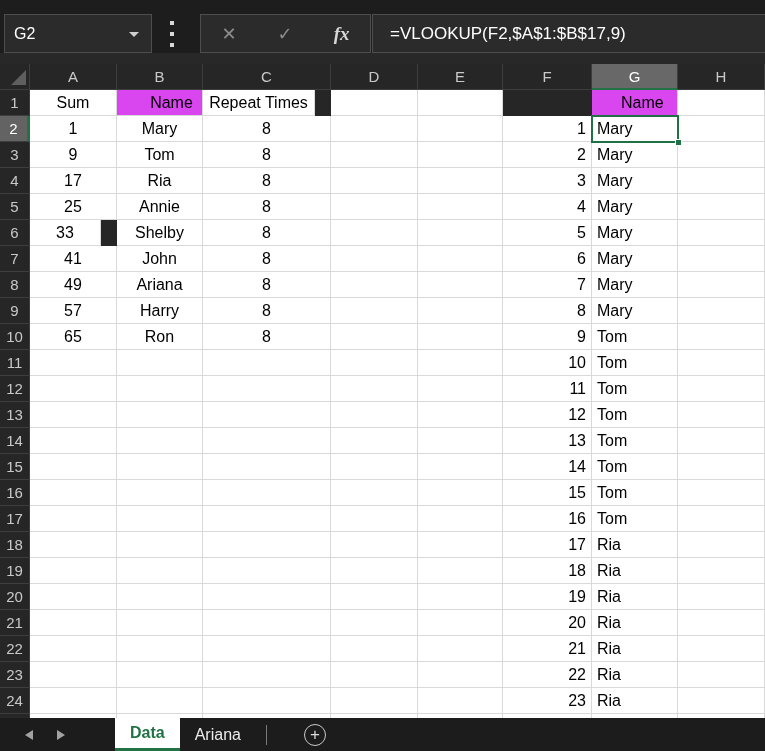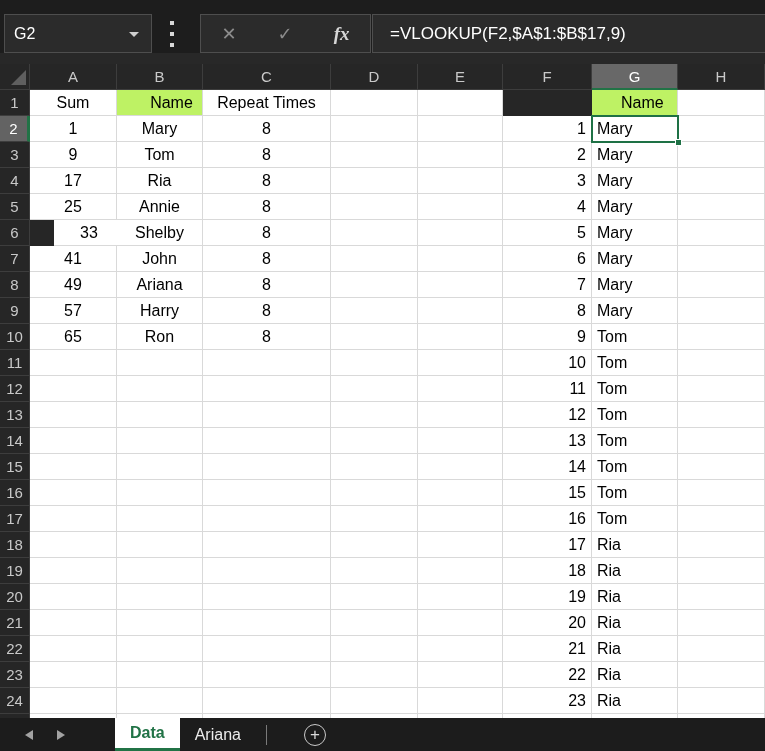--- a/index.html
+++ b/index.html
@@ -91,21 +91,21 @@
     background: #636363; color: #ffffff;
     border-right: 3px solid #217346;
   }
   .cell {
     position: absolute; height: 26px;
     background: #ffffff; color: #000000; font-size: 16px;
     line-height: 25px;
     border-right: 1px solid #d9d9d9; border-bottom: 1px solid #d9d9d9;
     padding: 0 5px; white-space: nowrap; overflow: visible;
   }
-  .cell.yellow { background: #bef264; padding-left: 29px; }
+  .cell.yellow { background: #d946ef; padding-left: 29px; }
   .cell.al-c { text-align: center; }
   .cell.al-r { text-align: right; }
   .cell.al-l { text-align: left; }
   .selbox {
     position: absolute; border: 2px solid #1e7145; background: transparent;
   }
   .selbox .handle {
     position: absolute; right: -5px; bottom: -5px;
     width: 7px; height: 7px; background: #1e7145; border: 1px solid #ffffff;
   }
@@ -208,21 +208,21 @@
     <div class="rowhead" style="top: 468px;">18</div>
     <div class="rowhead" style="top: 494px;">19</div>
     <div class="rowhead" style="top: 520px;">20</div>
     <div class="rowhead" style="top: 546px;">21</div>
     <div class="rowhead" style="top: 572px;">22</div>
     <div class="rowhead" style="top: 598px;">23</div>
     <div class="rowhead" style="top: 624px;">24</div>
     <div class="rowhead" style="top: 650px;">25</div>
     <div class="cell al-c" style="left: 30px; top: 26px; width: 87px;">Sum</div>
     <div class="cell al-c yellow" style="left: 117px; top: 26px; width: 86px;">Name</div>
-    <div class="cell al-c" style="left: 203px; top: 26px; width: 128px;">Repeat Times</div>
+    <div class="cell al-c" style="left: 203px; top: 26px; width: 112px;">Repeat Times</div>
     <div class="cell al-l" style="left: 331px; top: 26px; width: 87px;"></div>
     <div class="cell al-l" style="left: 418px; top: 26px; width: 85px;"></div>
     <div class="cell al-l yellow" style="left: 592px; top: 26px; width: 86px;">Name</div>
     <div class="cell al-l" style="left: 678px; top: 26px; width: 87px;"></div>
     <div class="cell al-c" style="left: 30px; top: 52px; width: 87px;">1</div>
     <div class="cell al-c" style="left: 117px; top: 52px; width: 86px;">Mary</div>
     <div class="cell al-c" style="left: 203px; top: 52px; width: 128px;">8</div>
     <div class="cell al-l" style="left: 331px; top: 52px; width: 87px;"></div>
     <div class="cell al-l" style="left: 418px; top: 52px; width: 85px;"></div>
     <div class="cell al-r" style="left: 503px; top: 52px; width: 89px;">1</div>
@@ -245,21 +245,21 @@
     <div class="cell al-l" style="left: 592px; top: 104px; width: 86px;">Mary</div>
     <div class="cell al-l" style="left: 678px; top: 104px; width: 87px;"></div>
     <div class="cell al-c" style="left: 30px; top: 130px; width: 87px;">25</div>
     <div class="cell al-c" style="left: 117px; top: 130px; width: 86px;">Annie</div>
     <div class="cell al-c" style="left: 203px; top: 130px; width: 128px;">8</div>
     <div class="cell al-l" style="left: 331px; top: 130px; width: 87px;"></div>
     <div class="cell al-l" style="left: 418px; top: 130px; width: 85px;"></div>
     <div class="cell al-r" style="left: 503px; top: 130px; width: 89px;">4</div>
     <div class="cell al-l" style="left: 592px; top: 130px; width: 86px;">Mary</div>
     <div class="cell al-l" style="left: 678px; top: 130px; width: 87px;"></div>
-    <div class="cell al-c" style="left: 30px; top: 156px; width: 71px; margin-left: 24px;">33</div>
+    <div class="cell al-c" style="left: 30px; top: 156px; width: 71px;">33</div>
     <div class="cell al-c" style="left: 117px; top: 156px; width: 86px;">Shelby</div>
     <div class="cell al-c" style="left: 203px; top: 156px; width: 128px;">8</div>
     <div class="cell al-l" style="left: 331px; top: 156px; width: 87px;"></div>
     <div class="cell al-l" style="left: 418px; top: 156px; width: 85px;"></div>
     <div class="cell al-r" style="left: 503px; top: 156px; width: 89px;">5</div>
     <div class="cell al-l" style="left: 592px; top: 156px; width: 86px;">Mary</div>
     <div class="cell al-l" style="left: 678px; top: 156px; width: 87px;"></div>
     <div class="cell al-c" style="left: 30px; top: 182px; width: 87px;">41</div>
     <div class="cell al-c" style="left: 117px; top: 182px; width: 86px;">John</div>
     <div class="cell al-c" style="left: 203px; top: 182px; width: 128px;">8</div>

